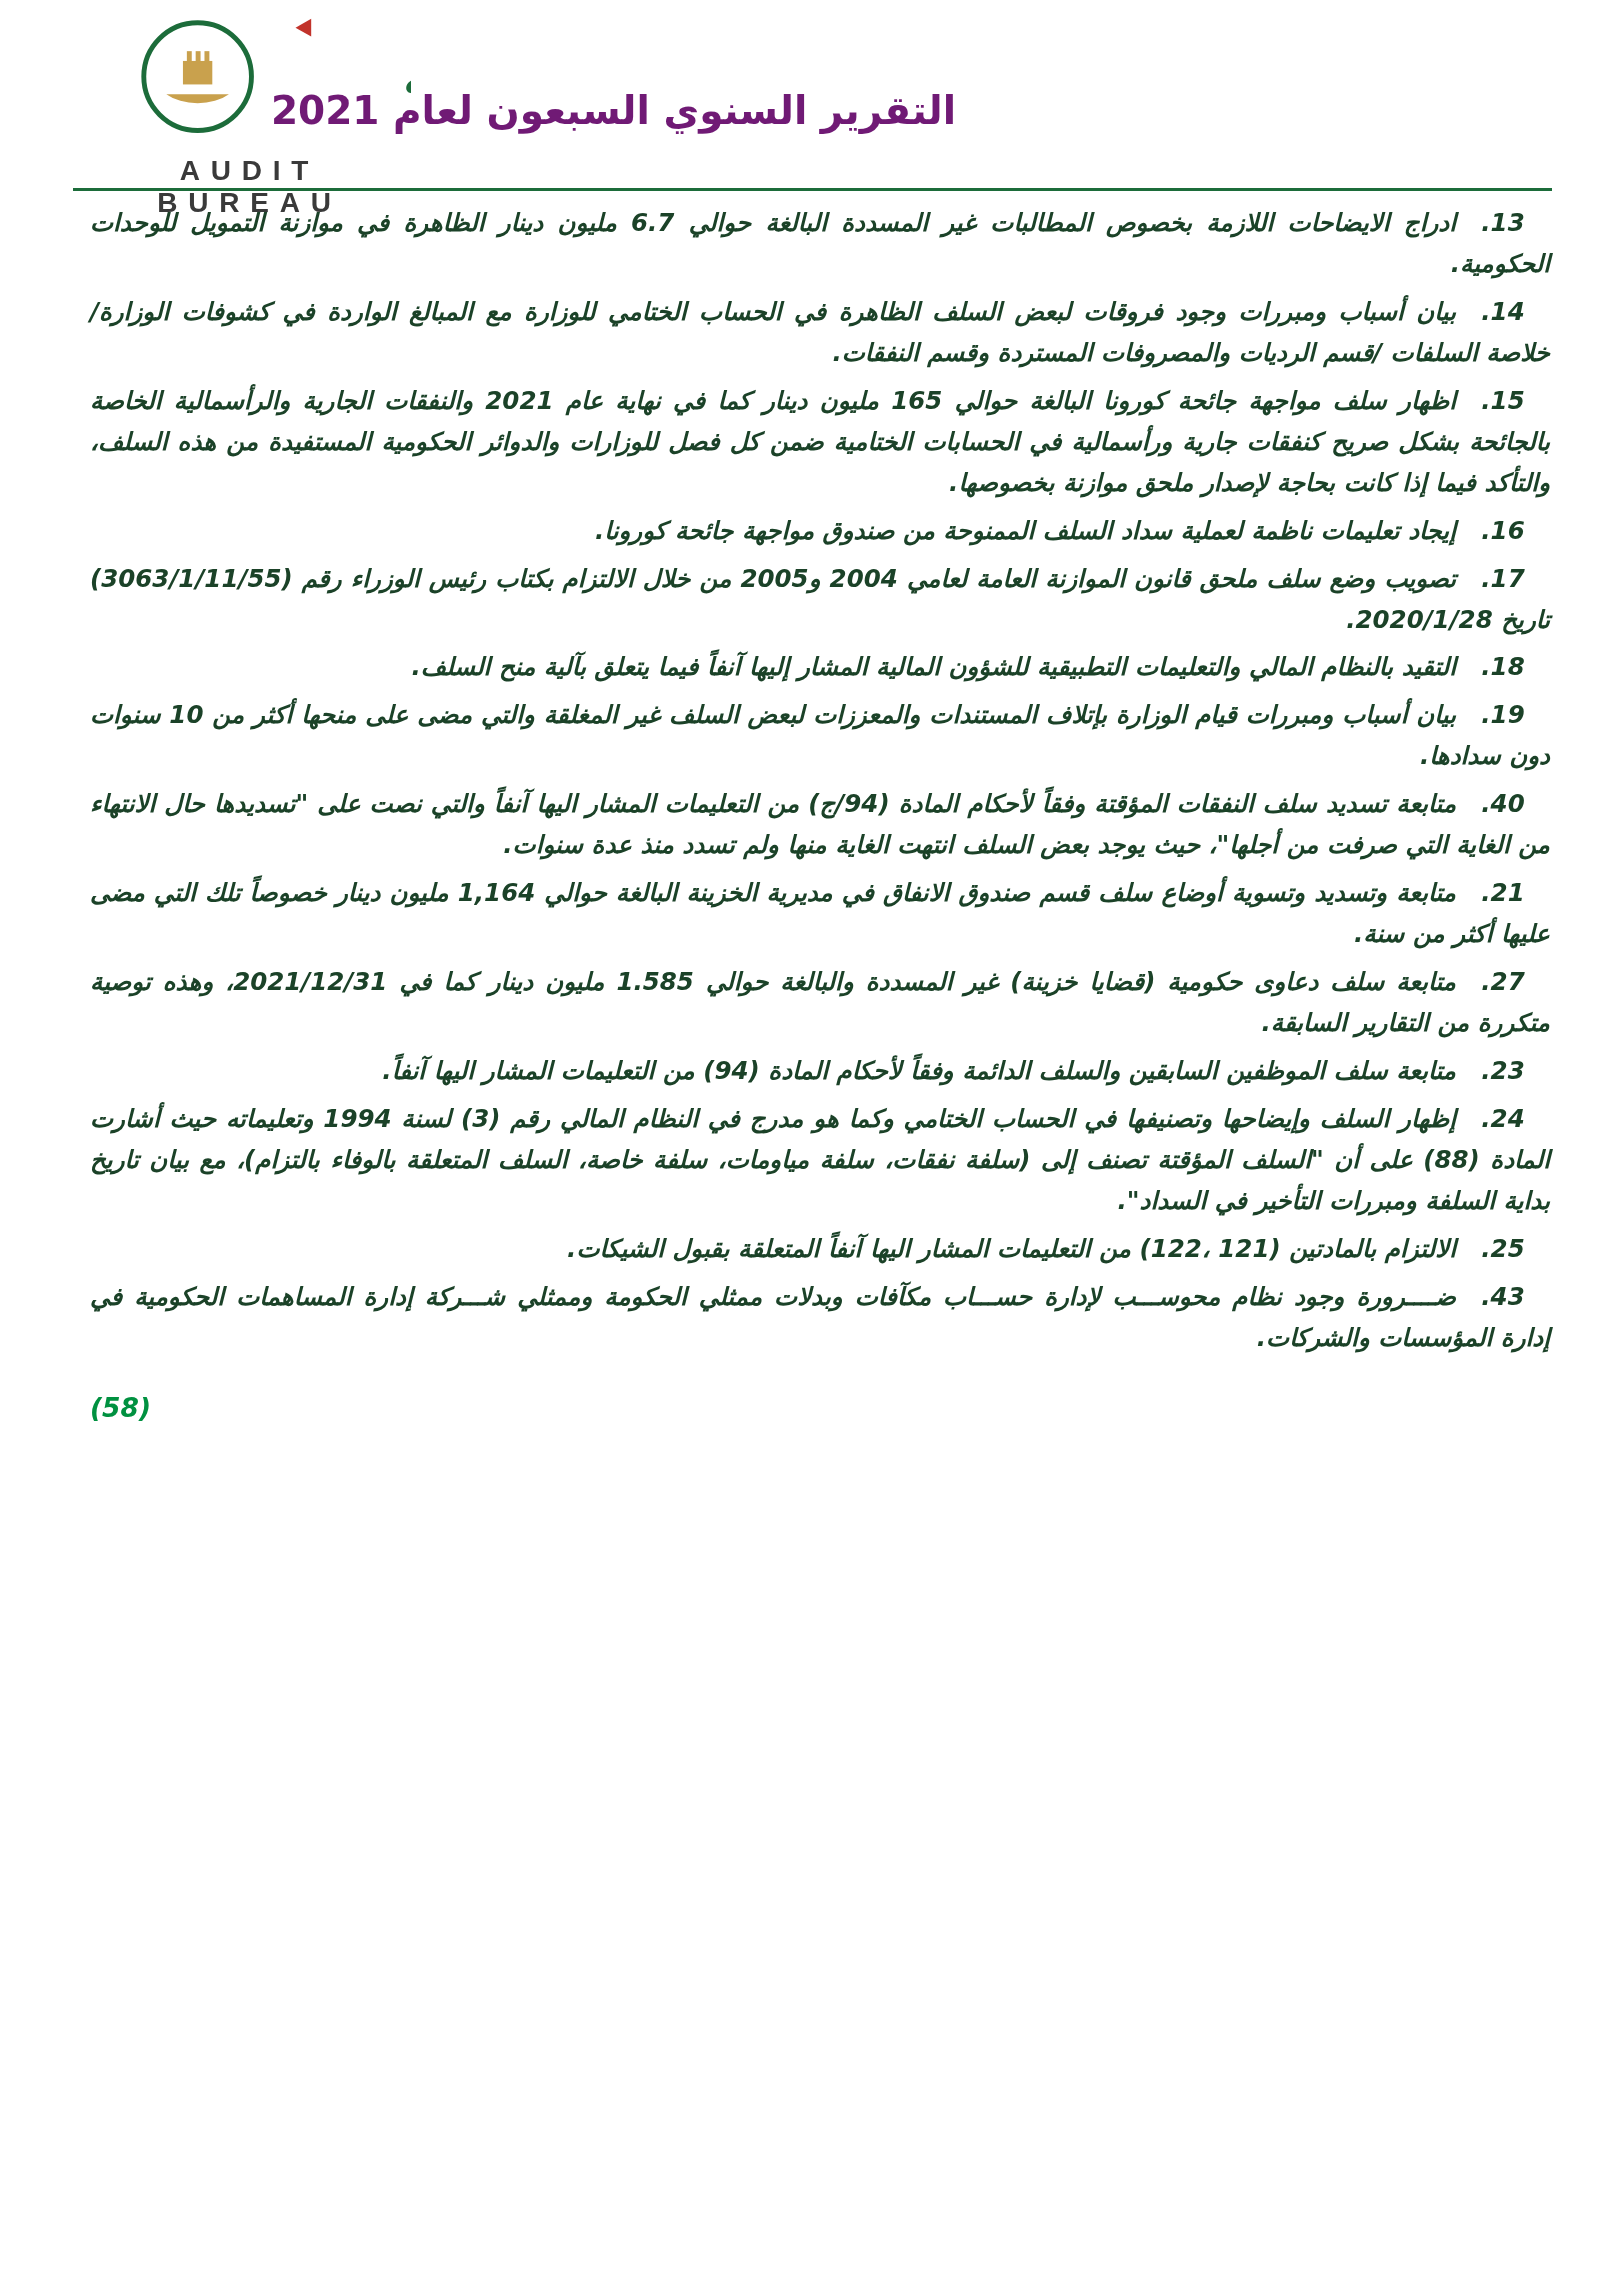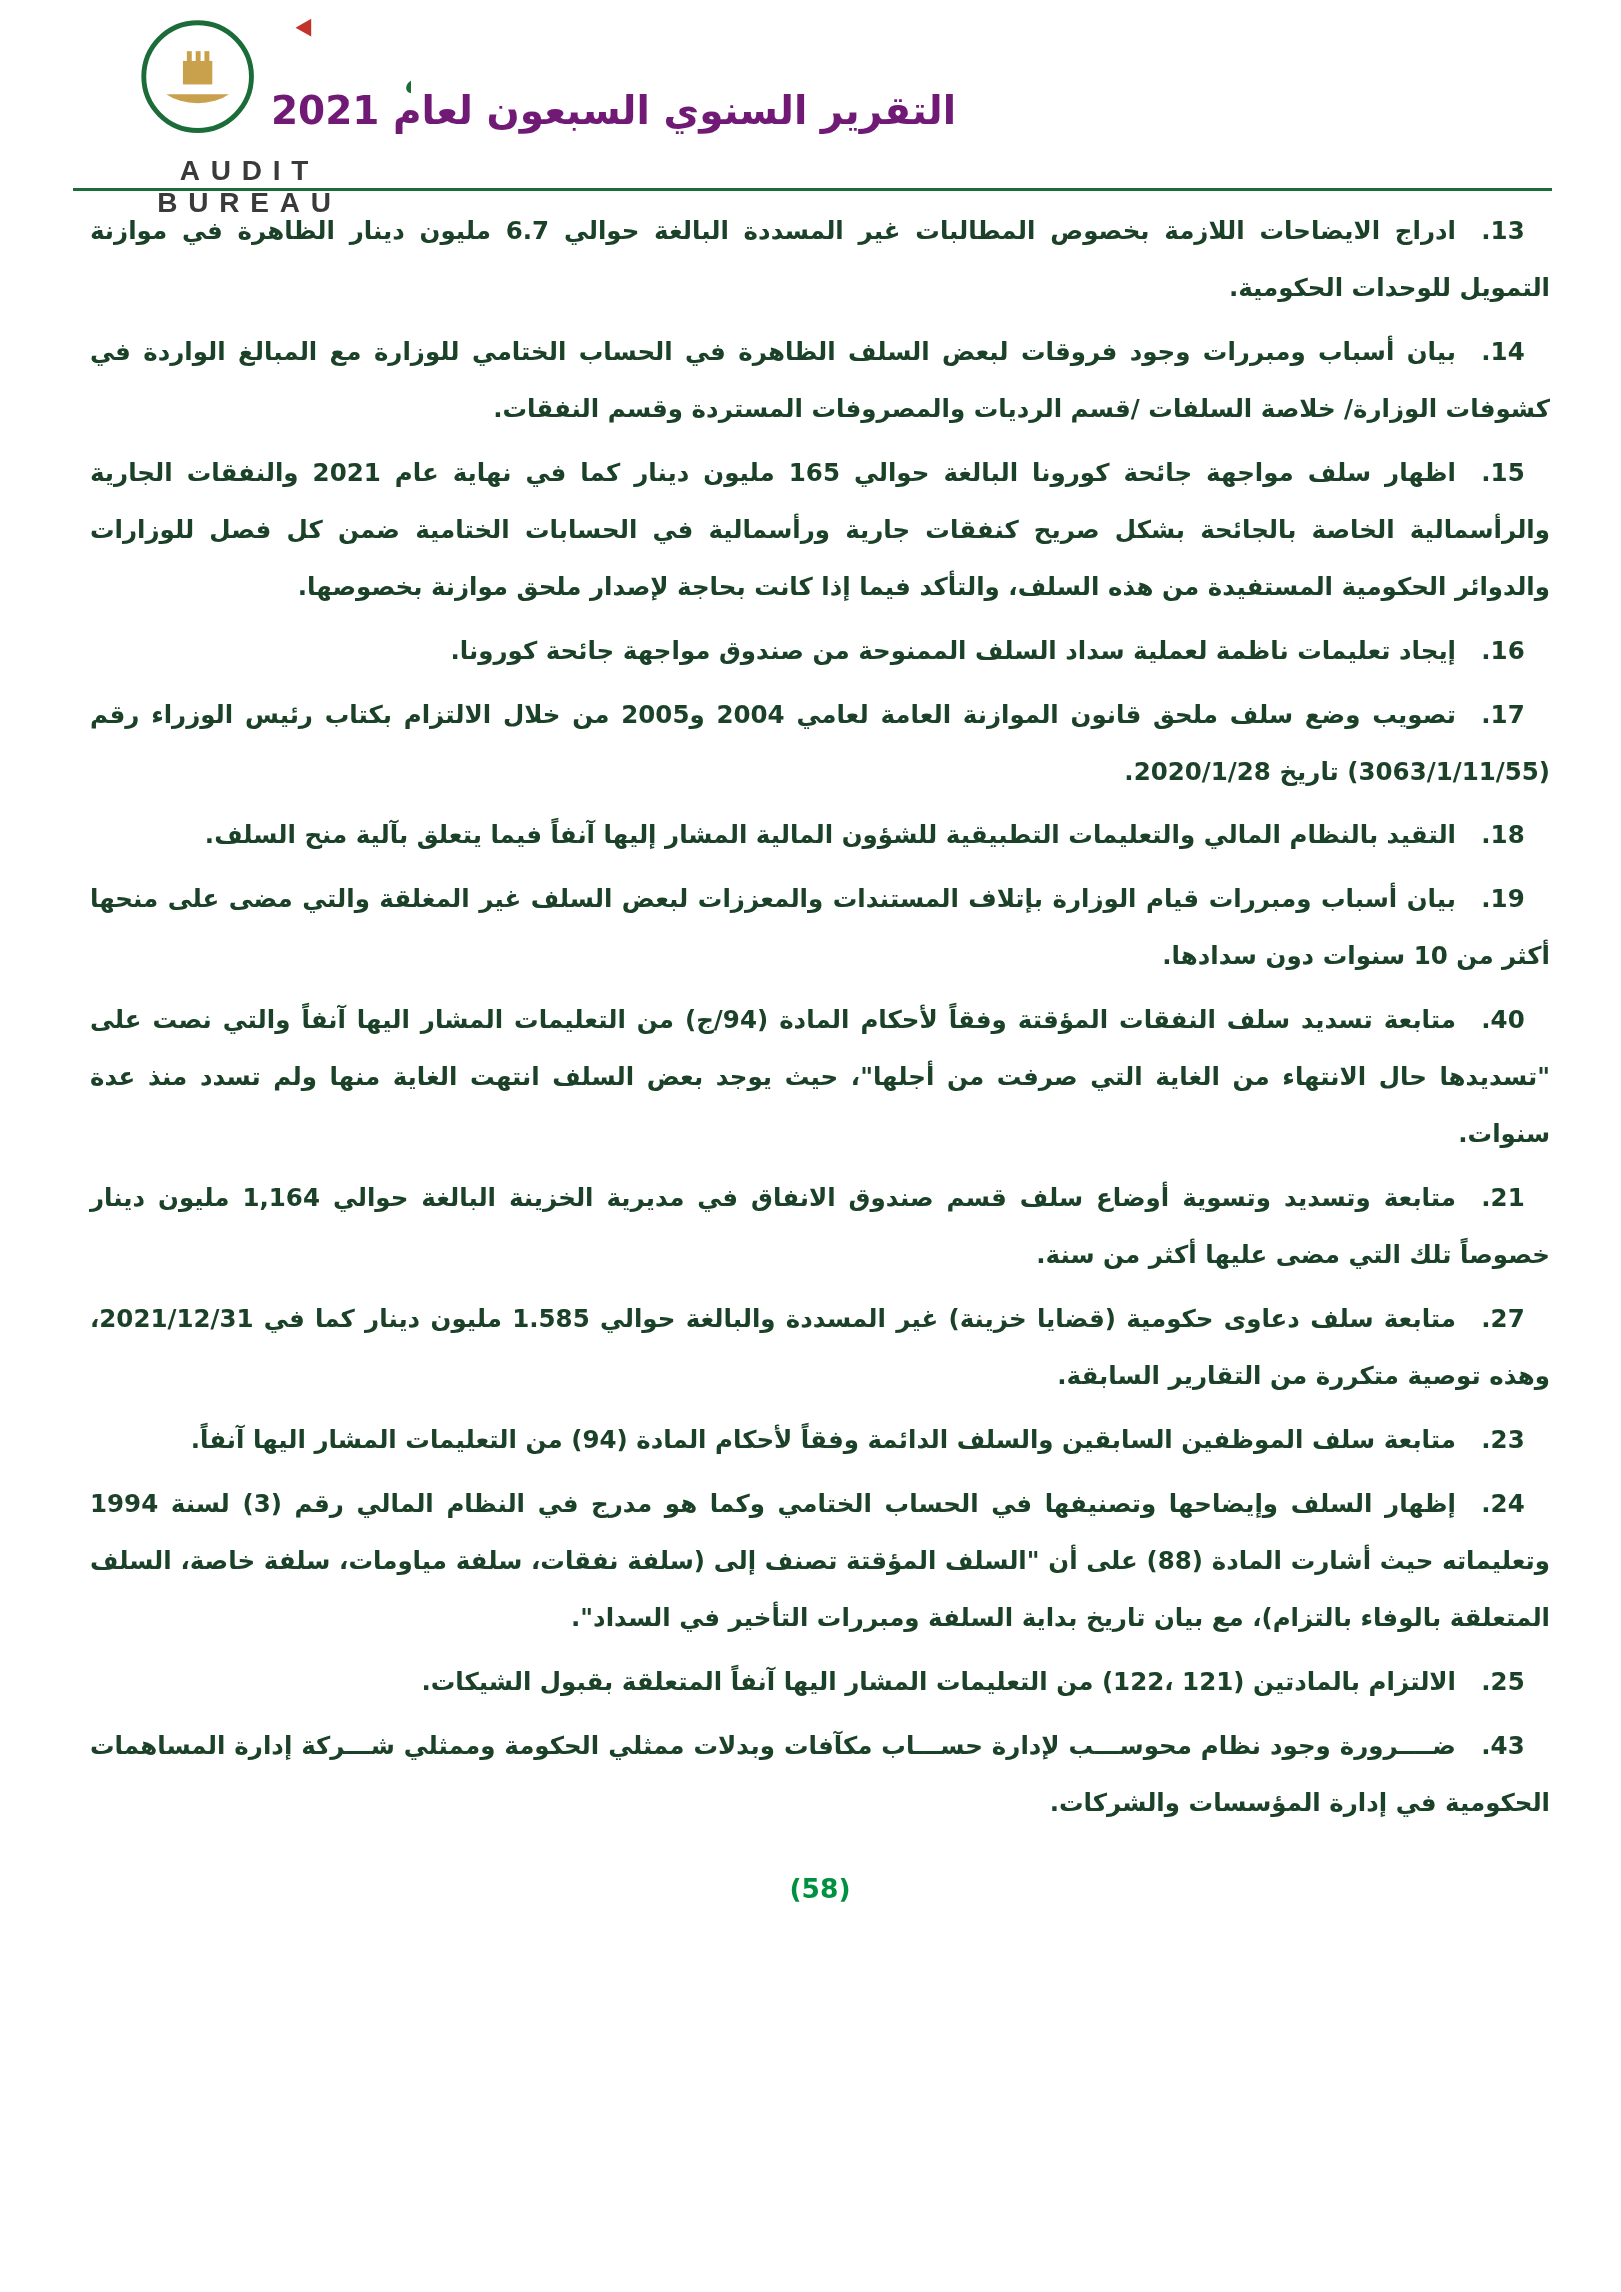--- a/index.html
+++ b/index.html
@@ -7,25 +7,25 @@
         font-family:"DejaVu Sans","Liberation Sans",sans-serif;overflow:hidden;}
   
   .logo{position:absolute;left:88px;top:11.8px;width:323px;text-align:center;}
   .logo-en{margin-top:0;font-size:28px;letter-spacing:10.8px;color:#3a3a3a;font-weight:bold;
            font-family:"Liberation Sans",sans-serif;}
   .title{position:absolute;left:505px;top:88px;width:451px;text-align:center;color:#701a75;
          font-size:39px;font-weight:bold;direction:rtl;white-space:nowrap;}
   .rule{position:absolute;top:188px;left:73px;right:69px;height:2.9px;background:#1c6c3a;}
   
   .content{position:absolute;top:202px;right:71px;left:90px;direction:rtl;color:#1b4228;
-           font-size:24.5px;font-weight:bold;line-height:57px;text-align:justify;}
+           font-size:24.5px;font-weight:bold;line-height:41px;text-align:justify;font-style:italic;}
   ol.items{list-style:none;margin:0;padding:0;}
   ol.items li{margin:0 0 6.9px 0;}
   .num{display:inline-block;width:94px;text-align:center;}
-  .page-num{margin-top:29px;text-align:center;color:#009140;font-size:26.5px;font-weight:bold;direction:ltr;}
+  .page-num{margin-top:29px;color:#009140;font-size:26.5px;font-weight:bold;direction:ltr;}
 </style>
 </head>
 <body>
 
 <div class="page" dir="rtl">
 
   <div class="logo" dir="ltr">
     <svg width="323" height="139" viewBox="0 0 330 142">
       <circle cx="112" cy="66" r="55" fill="none" stroke="#1c6c3a" stroke-width="5"></circle>
       <path d="M80 84 a42 26 0 0 0 64 0 z" fill="#c9a14d"></path>

